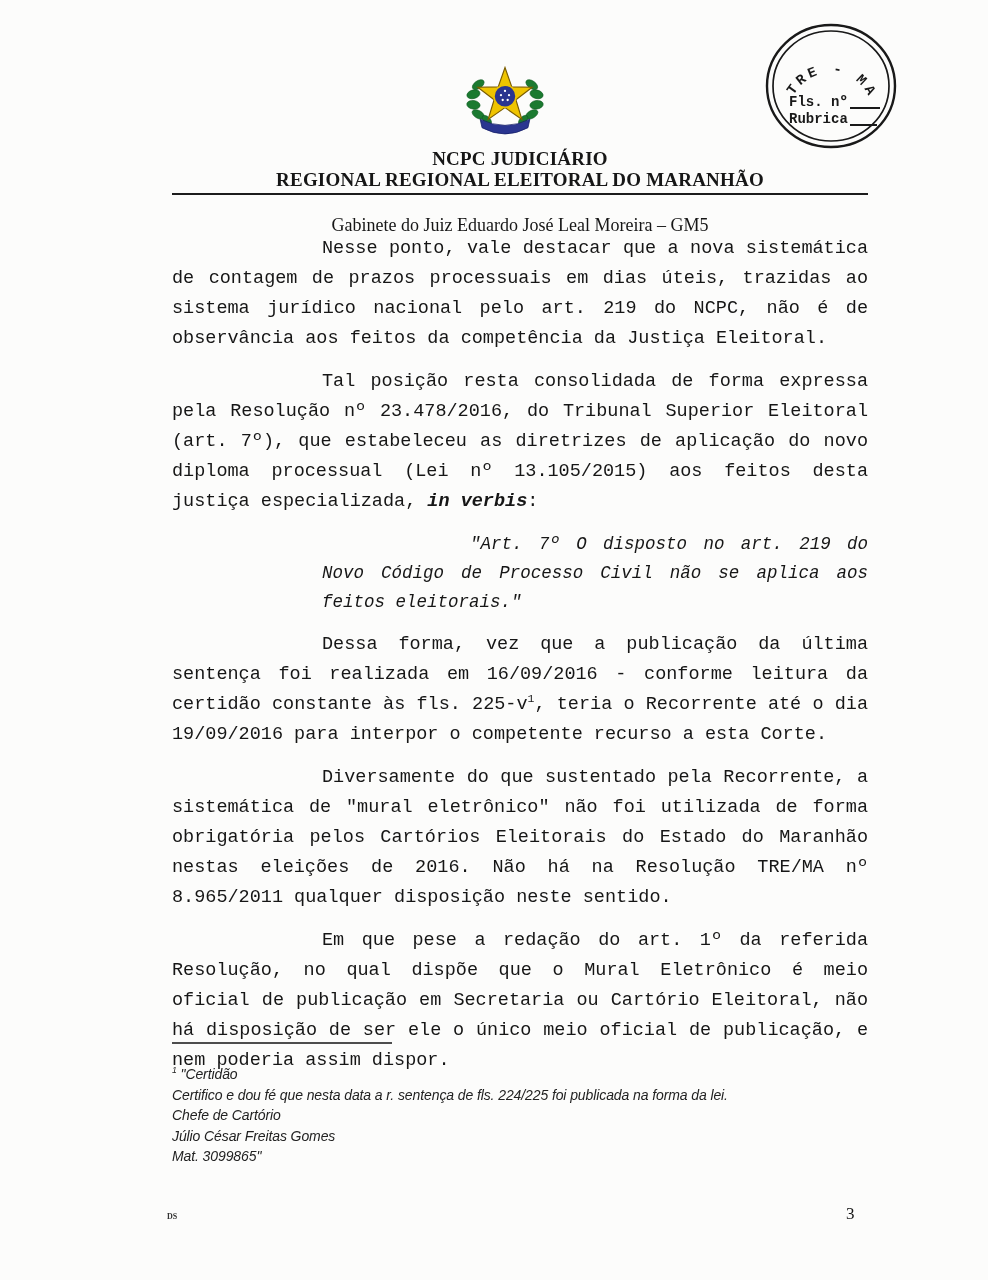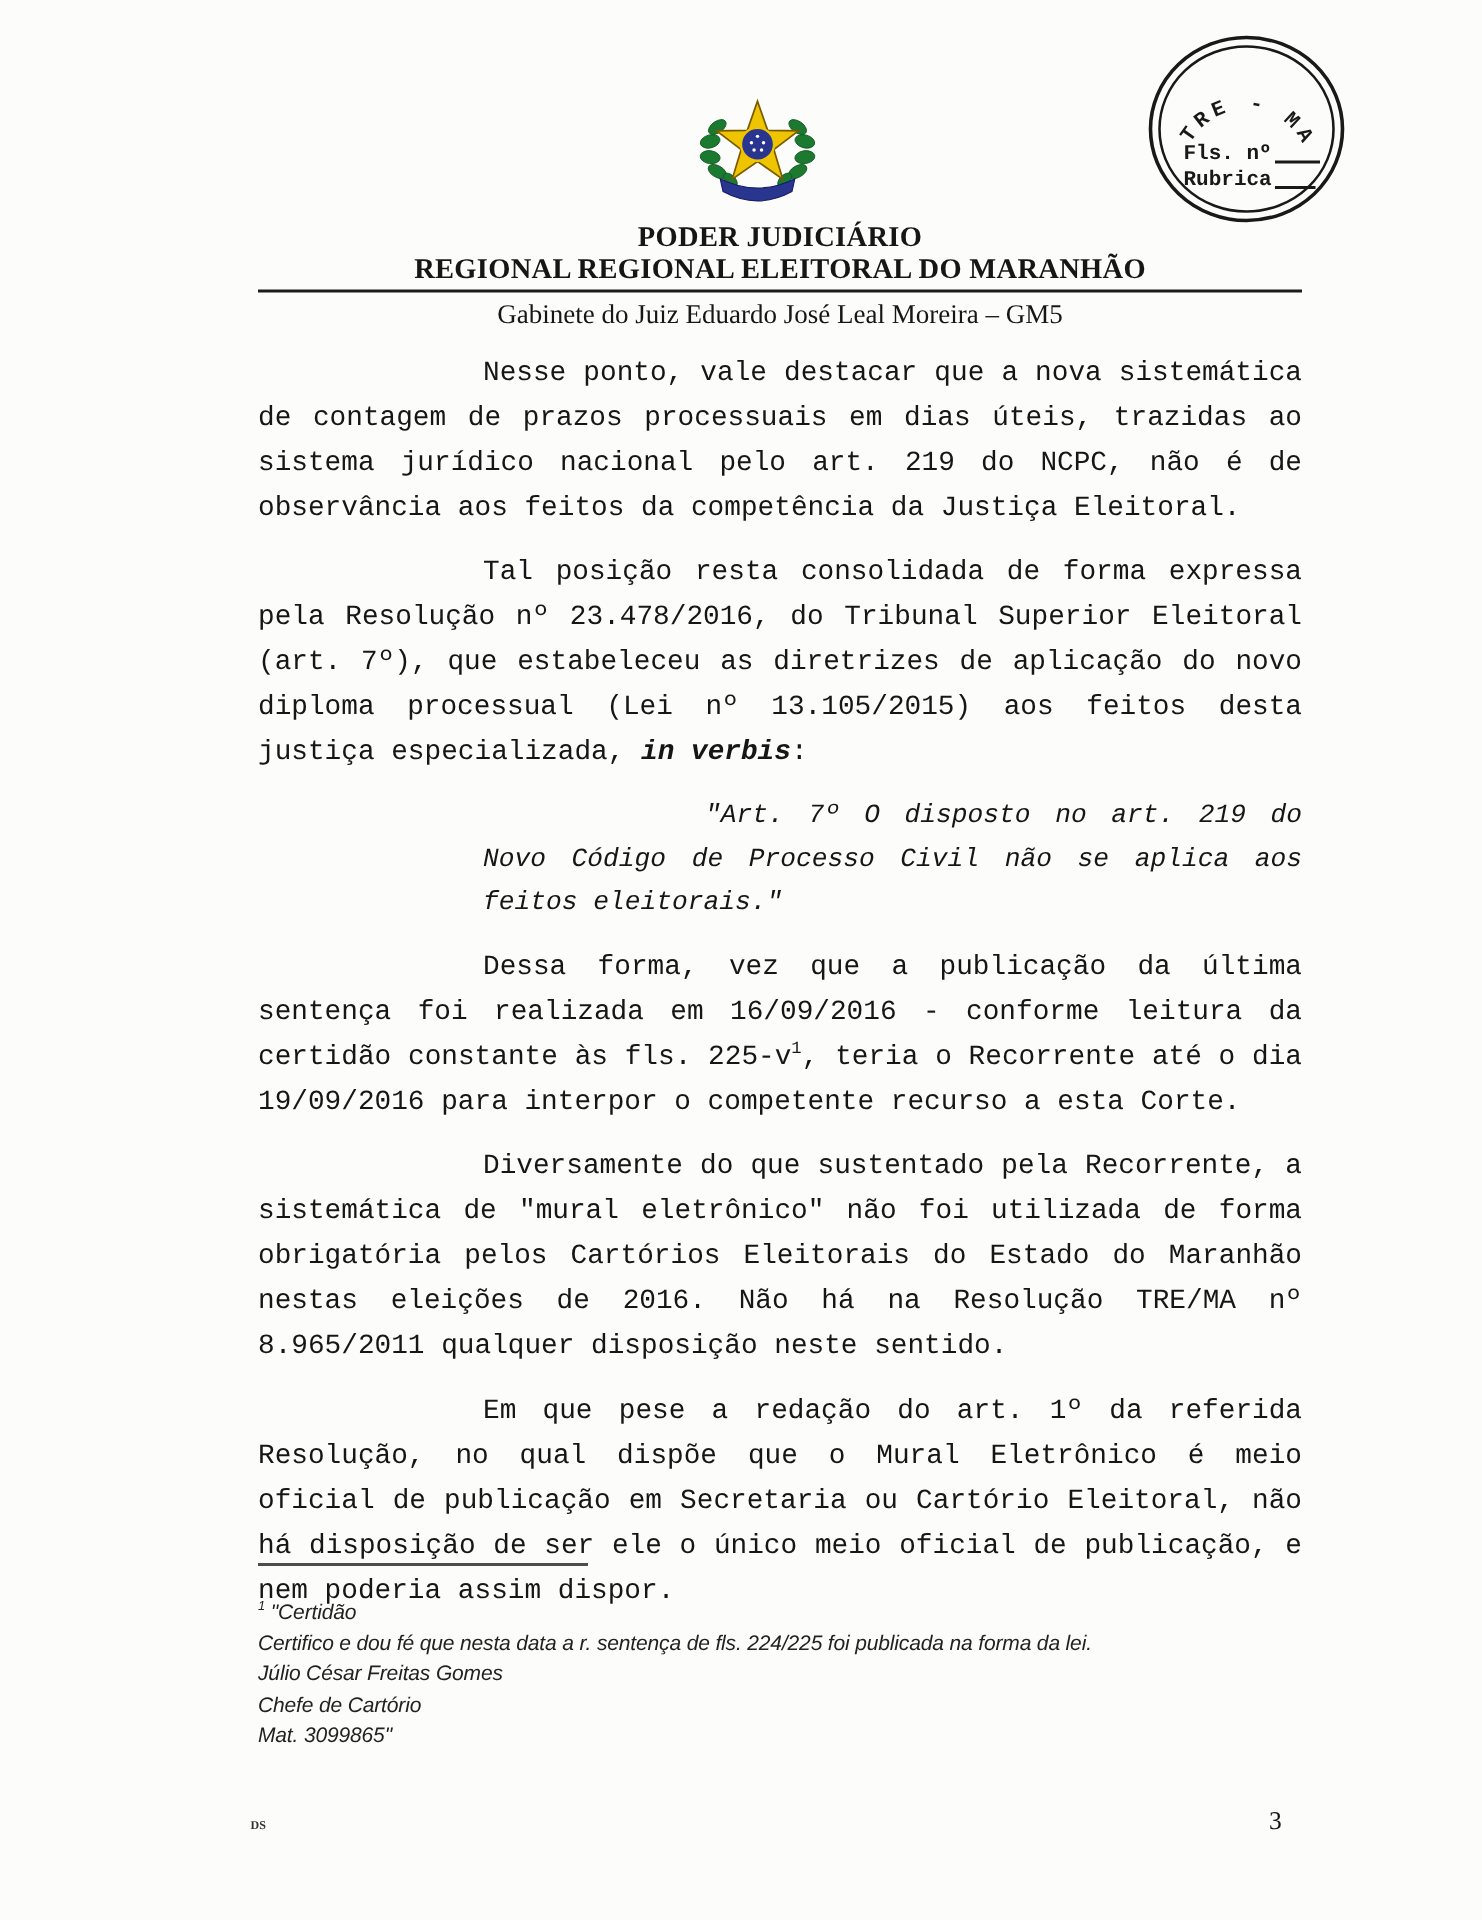--- a/index.html
+++ b/index.html
@@ -31,21 +31,21 @@
     letter-spacing: 0.2px;
   }
   .title-rule {
     border: 0;
     border-top: 2px solid #1c1c1c;
     margin: 3px 0 0 0;
   }
   .office-line {
     font-size: 18px;
     line-height: 24px;
-    padding-top: 2px;
+    padding-top: 18px;
   }
 
   
   .doc-body {
     position: absolute;
     left: 172px; top: 234px;
     width: 696px;
     font-size: 18.5px;
     line-height: 30px;
     text-align: justify;
@@ -155,21 +155,21 @@
         <textPath href="#stamp-arc" startOffset="7">TRE - MA</textPath>
       </text>
       <text x="25" y="84" font-size="14">Fls. nº</text>
       <line x1="86" y1="86" x2="116" y2="86" stroke="#191919" stroke-width="2"></line>
       <text x="25" y="101" font-size="14">Rubrica</text>
       <line x1="86" y1="103" x2="113" y2="103" stroke="#191919" stroke-width="2"></line>
     </svg>
   </div>
 
   <div class="header-text">
-    <div class="org-line">PODER JUDICIÁRIO</div>
+    <div class="org-line">NCPC JUDICIÁRIO</div>
     <div class="org-line">REGIONAL REGIONAL ELEITORAL DO MARANHÃO</div>
     <hr class="title-rule">
     <div class="office-line">Gabinete do Juiz Eduardo José Leal Moreira – GM5</div>
   </div>
 
   <div class="doc-body">
     <p>Nesse ponto, vale destacar que a nova sistemática de contagem de prazos processuais em dias úteis, trazidas ao sistema jurídico nacional pelo art. 219 do NCPC, não é de observância aos feitos da competência da Justiça Eleitoral.</p>
 
     <p><span>Tal posição resta consolidada de forma expressa pela Resolução nº 23.478/2016, do Tribunal Superior Eleitoral (art. 7º), que estabeleceu as diretrizes de aplicação do novo diploma processual (Lei nº 13.105/2015) aos feitos desta justiça especializada, </span><span class="verbis">in verbis</span><span>:</span></p>
 
@@ -180,21 +180,21 @@
     <p>Diversamente do que sustentado pela Recorrente, a sistemática de "mural eletrônico" não foi utilizada de forma obrigatória pelos Cartórios Eleitorais do Estado do Maranhão nestas eleições de 2016. Não há na Resolução TRE/MA nº 8.965/2011 qualquer disposição neste sentido.</p>
 
     <p>Em que pese a redação do art. 1º da referida Resolução, no qual dispõe que o Mural Eletrônico é meio oficial de publicação em Secretaria ou Cartório Eleitoral, não há disposição de ser ele o único meio oficial de publicação, e nem poderia assim dispor.</p>
 
   </div>
 
   <div class="footnote">
     <hr class="fn-rule">
     <div class="fn-line"><sup class="ref">1</sup> <span>"Certidão</span></div>
     <div class="fn-line">Certifico e dou fé que nesta data a r. sentença de fls. 224/225 foi publicada na forma da lei.</div>
+    <div class="fn-line">Chefe de Cartório</div>
     <div class="fn-line">Júlio César Freitas Gomes</div>
-    <div class="fn-line">Chefe de Cartório</div>
     <div class="fn-line">Mat. 3099865"</div>
   </div>
 
   <div class="doc-initials">DS</div>
   <div class="page-number">3</div>
 
 </div>
 
 </body></html>

